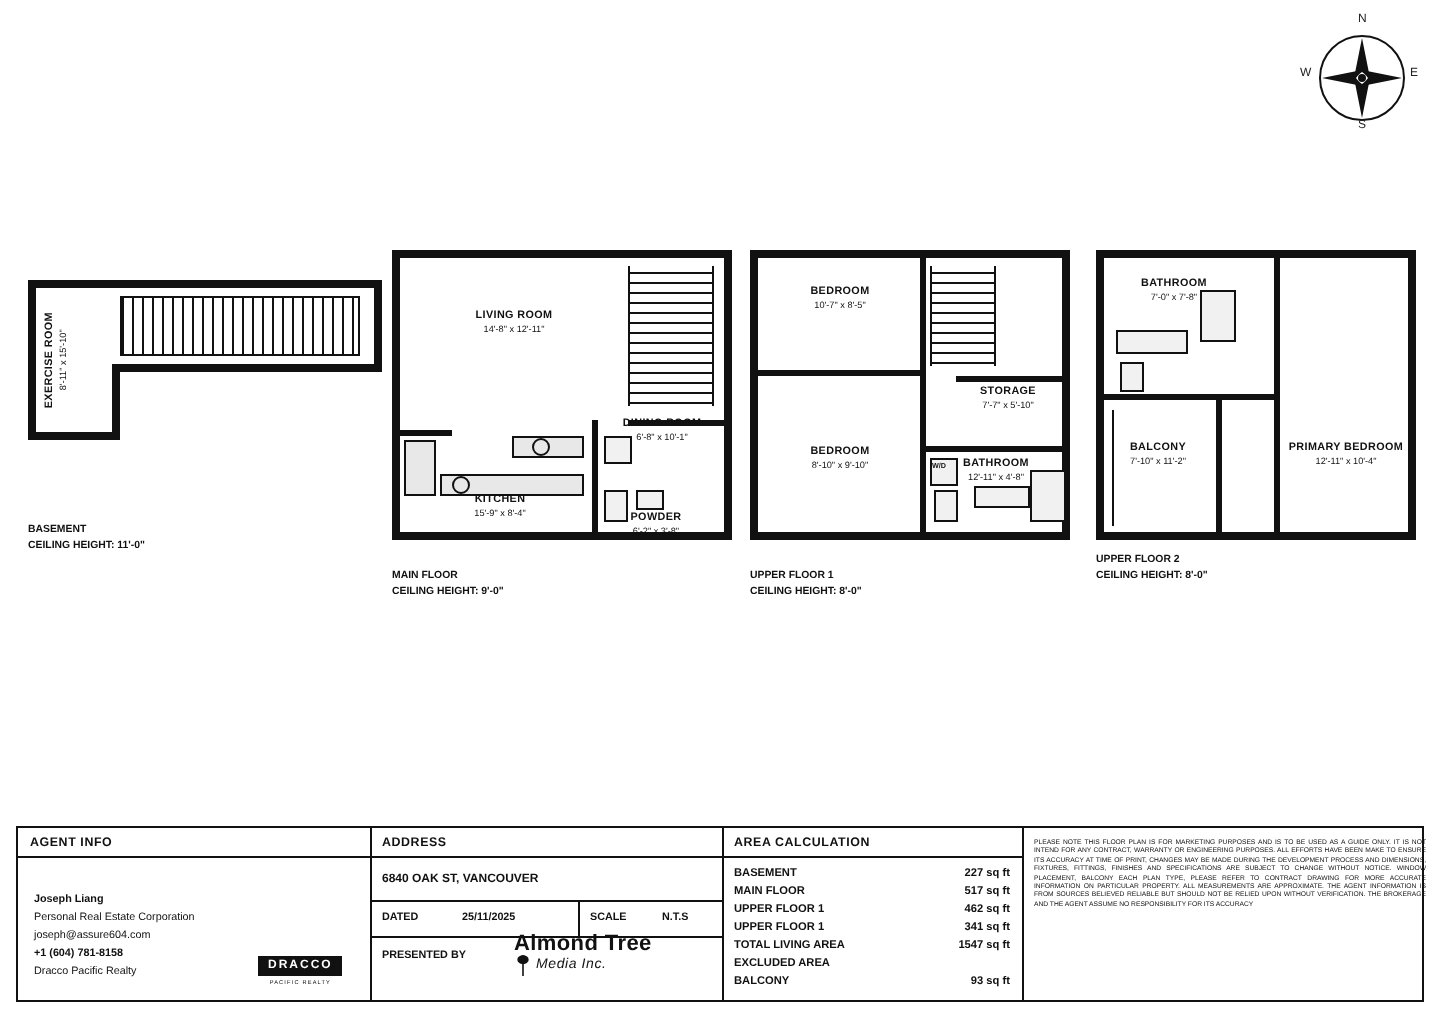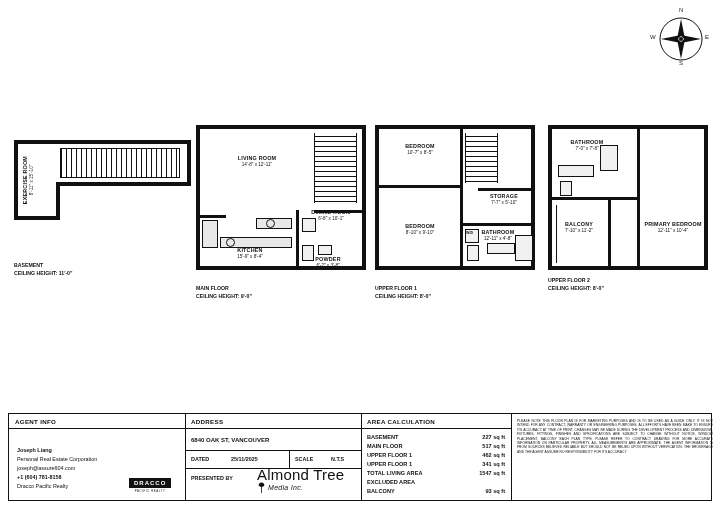--- a/index.html
+++ b/index.html
@@ -40,21 +40,21 @@
   .vsep{position:absolute;top:0;bottom:0;width:1px;background:#111;}
   .hsep{position:absolute;height:1px;background:#111;}
   .sechead{position:absolute;font-size:6.2px;font-weight:bold;letter-spacing:.3px;}
   .small{font-size:5.4px;line-height:1.55;}
   .bold{font-weight:bold;}
   .legal{position:absolute;font-size:3.35px;line-height:1.32;text-align:justify;color:#111;}
   .arow{position:absolute;font-size:5.6px;}
   .arow .k{position:absolute;left:0;font-weight:bold;}
   .arow .v{position:absolute;right:0;font-weight:bold;}
   .logoblk{position:absolute;}
-  .logo-name{font-size:15px;font-weight:normal;letter-spacing:.2px;}
+  .logo-name{font-size:11px;font-weight:bold;letter-spacing:.2px;}
   .logo-sub{font-size:7px;font-style:italic;letter-spacing:.3px;}
 </style>
 </head>
 <body>
 
 <div class="page">
 
   <div class="compass">
     <svg width="62" height="62" viewBox="0 0 62 62">
       <circle cx="31" cy="31" r="21" fill="none" stroke="#111" stroke-width="1"></circle>

